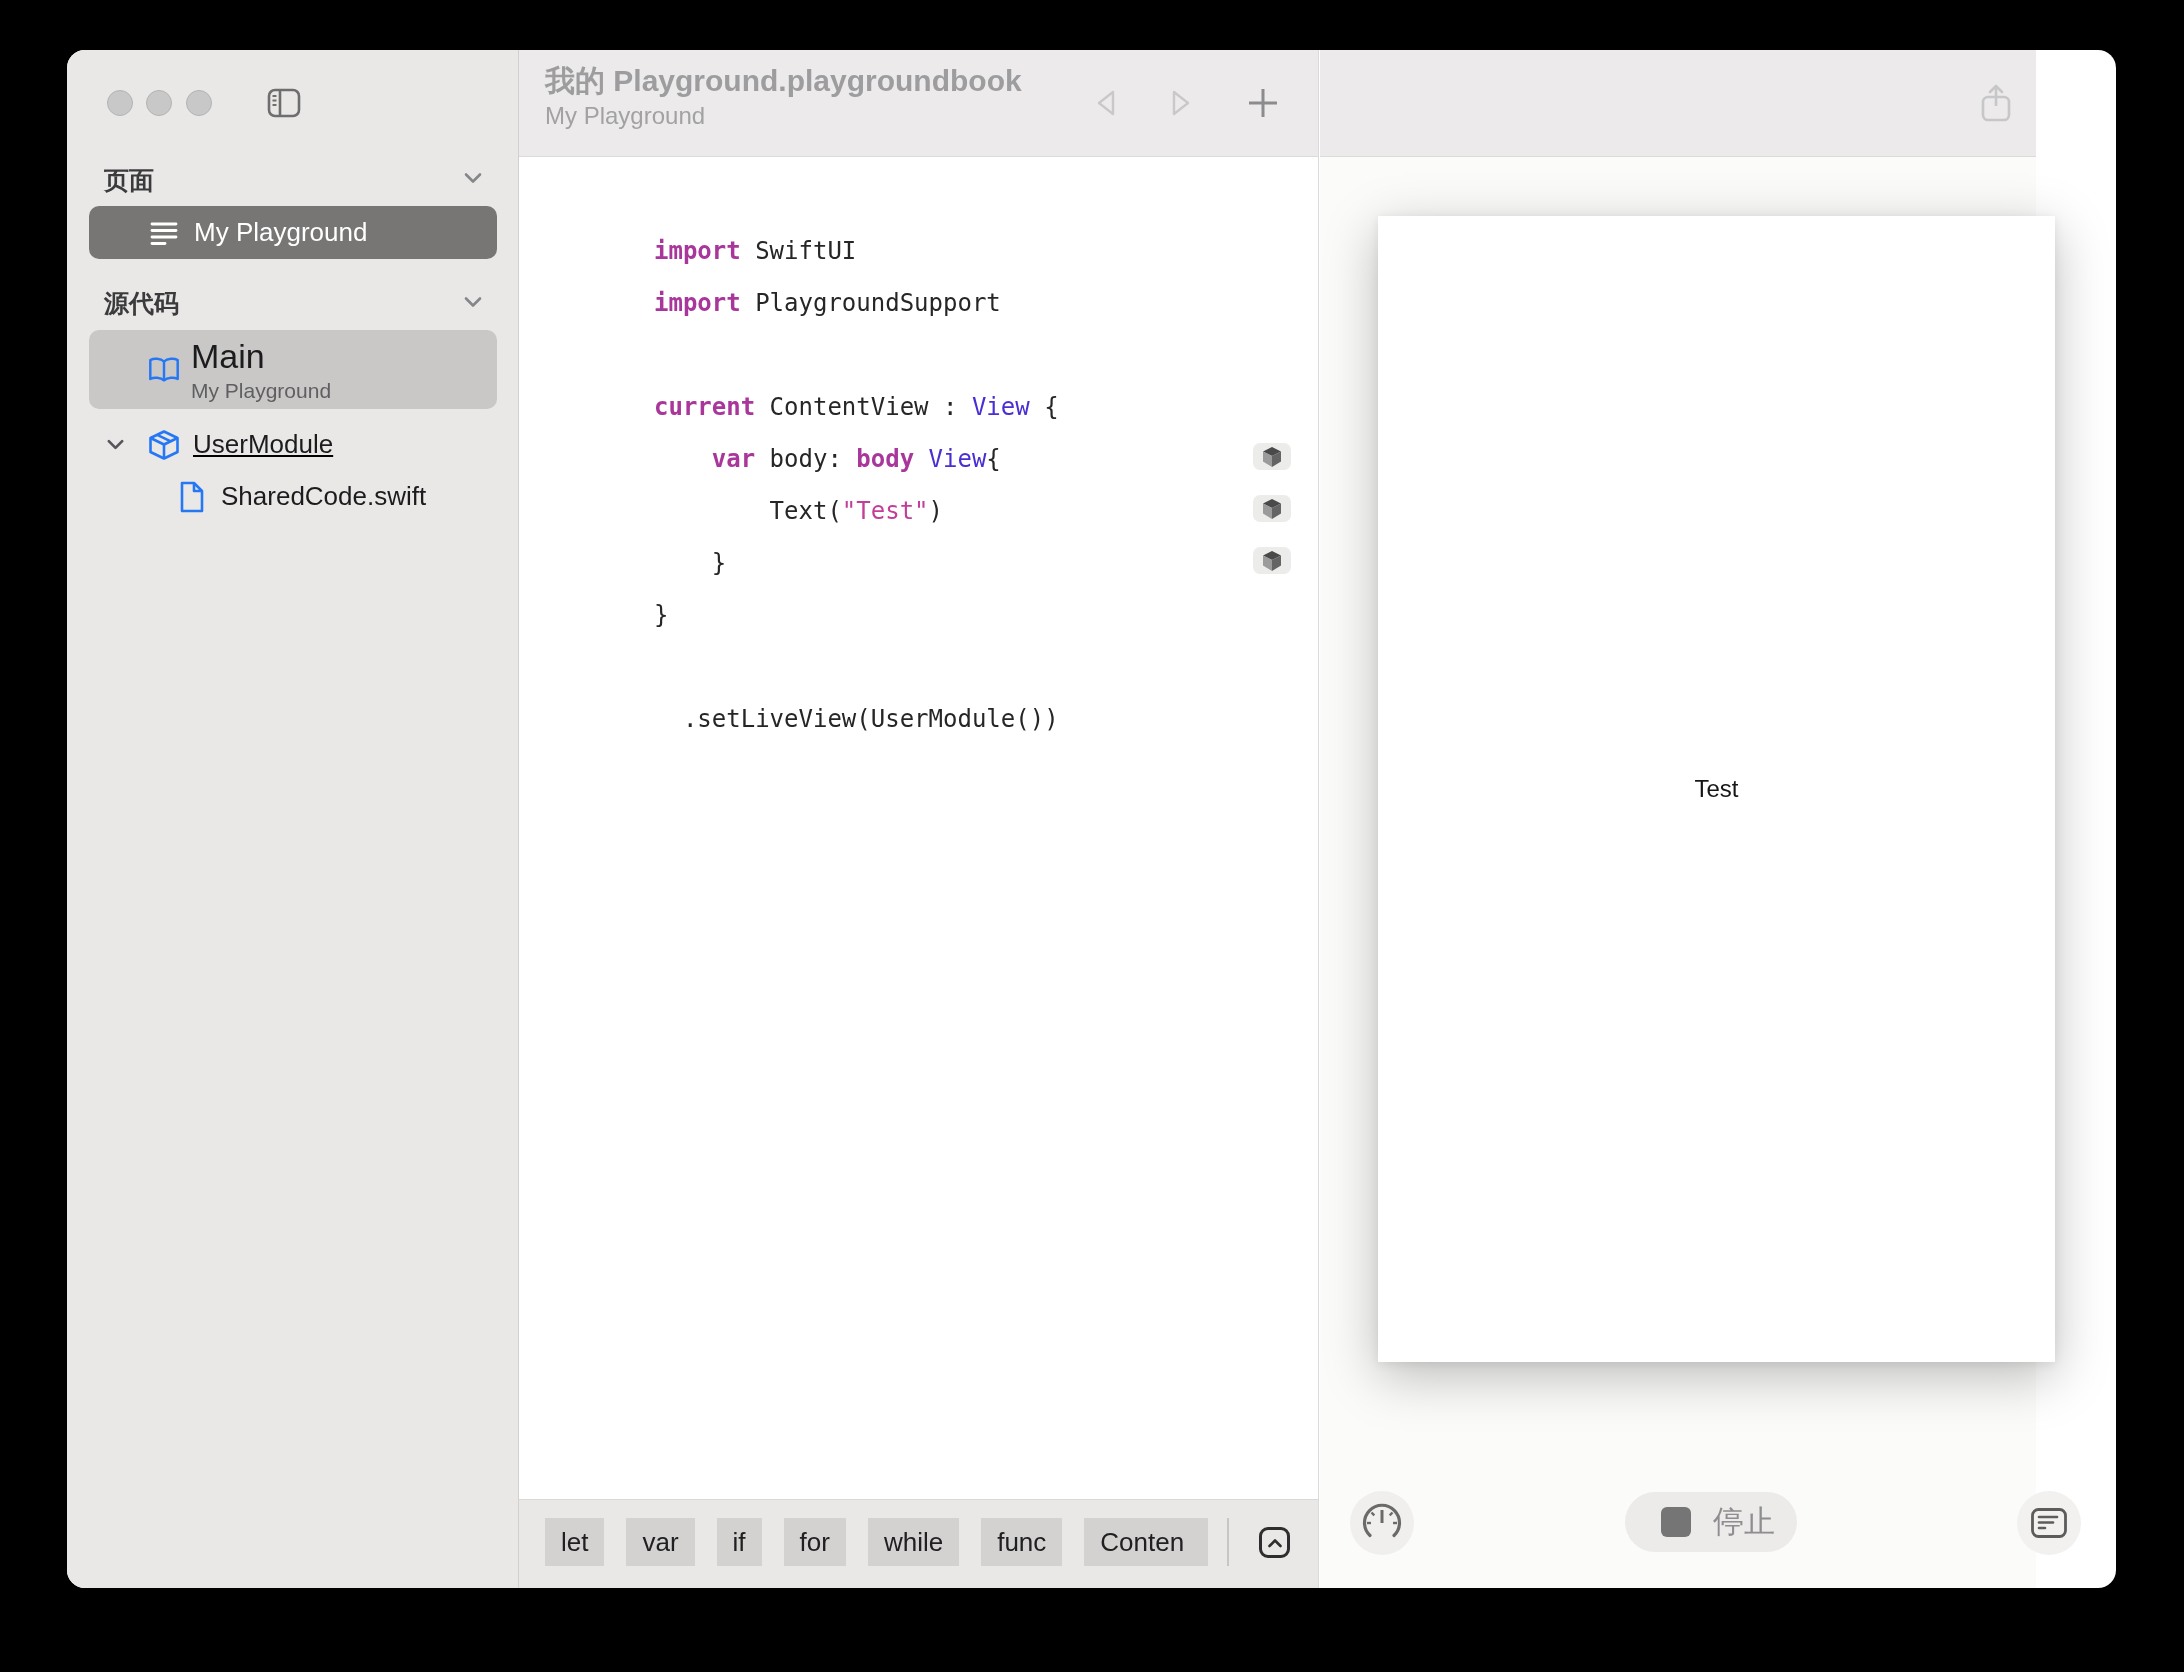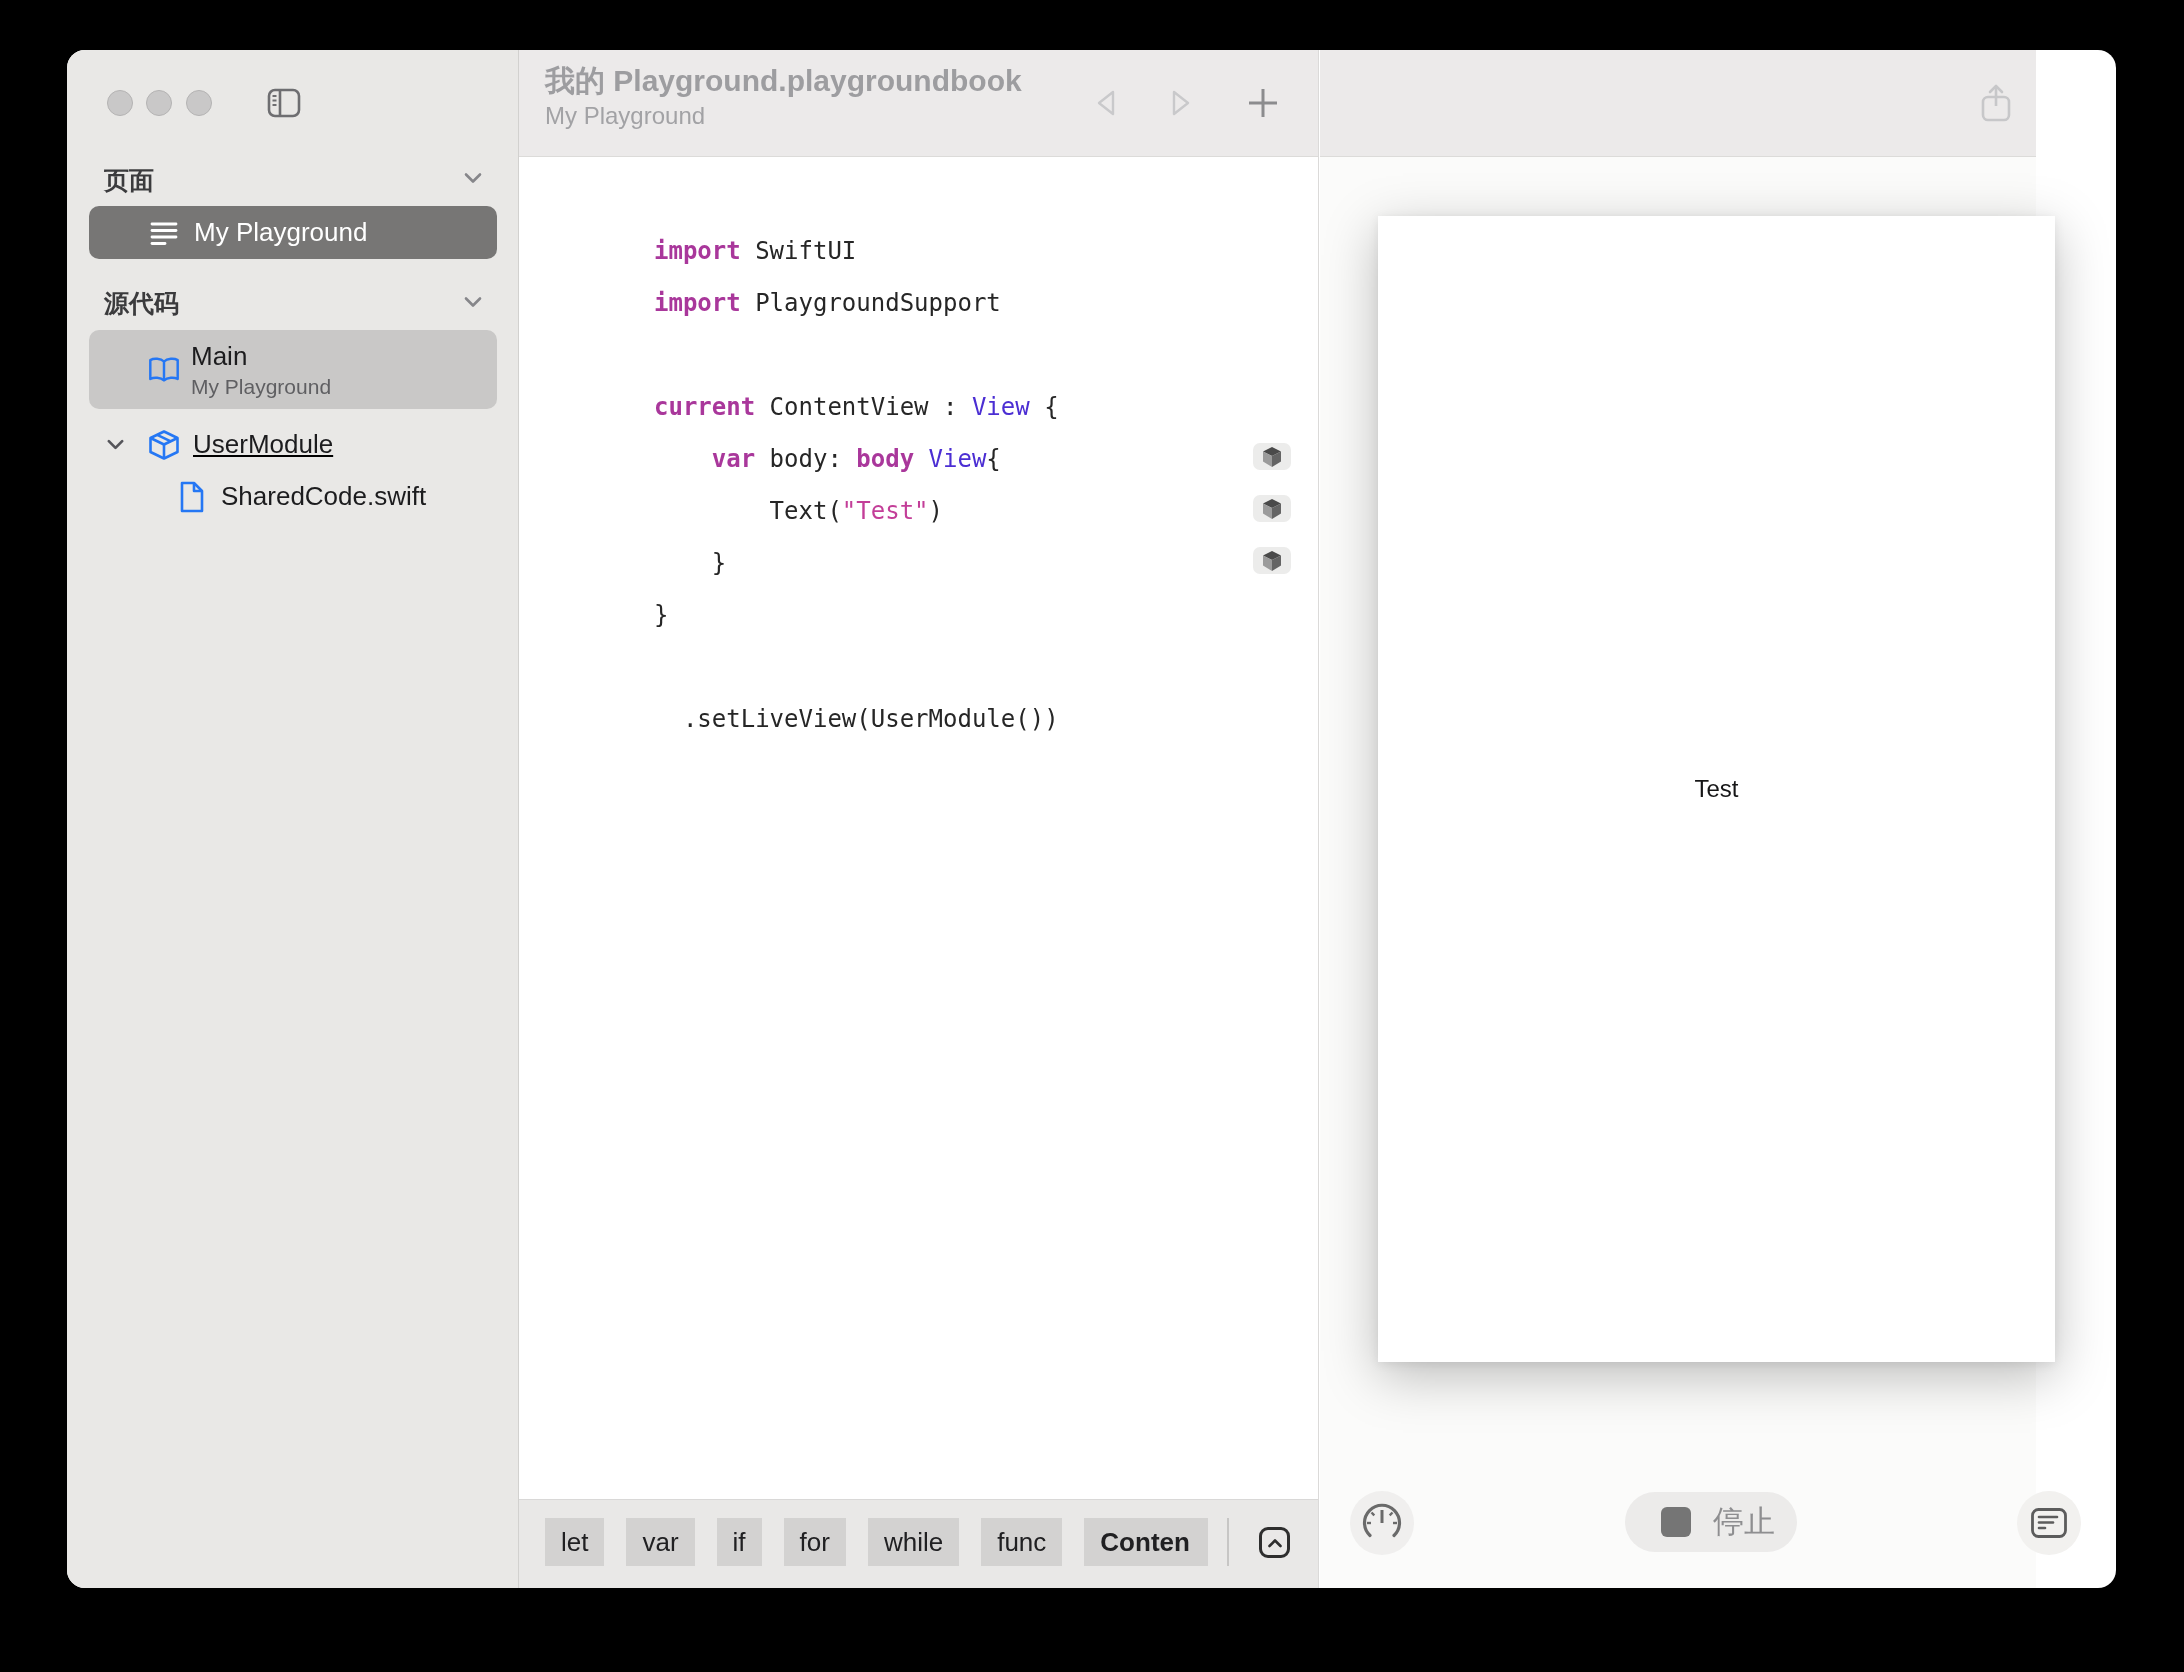--- a/index.html
+++ b/index.html
@@ -17,21 +17,21 @@
   .tl-close{left:40px;} .tl-min{left:79px;} .tl-zoom{left:119px;}
   .toggle-btn{position:absolute;left:198px;top:36px;width:38px;height:34px;display:flex;align-items:center;justify-content:center;background:none;border:none;cursor:pointer;}
   .side-hdr{position:absolute;left:37px;font-size:25px;font-weight:600;color:#3b3b3d;}
   .side-chev{position:absolute;left:394px;width:24px;height:24px;color:#86868a;background:none;border:none;display:flex;align-items:center;justify-content:center;}
   .row{position:absolute;left:22px;width:408px;border-radius:10px;display:flex;align-items:center;}
   .row-page{top:156px;height:53px;background:var(--c-selected_row);}
   .row-page .lbl{color:#fff;font-size:26px;margin-left:13px;}
   .row-icon{width:34px;height:34px;margin-left:58px;display:flex;align-items:center;justify-content:center;flex:0 0 auto;}
   .row-main{top:280px;height:79px;background:#c9c8c7;}
   .row-main .col{margin-left:10px;display:flex;flex-direction:column;}
-  .row-main .ttl{font-size:26px;color:#1c1c1e;}
+  .row-main .ttl{font-size:34px;color:#1c1c1e;}
   .row-main .sub{font-size:21px;color:#5f5f62;margin-top:3px;}
   .row-module{top:368px;height:53px;background:transparent;text-decoration:underline;}
   .row-module .disclose{width:24px;height:24px;margin-left:14px;color:#55555a;display:flex;align-items:center;justify-content:center;background:none;border:none;}
   .row-module .row-icon{margin-left:20px;}
   .row-module .lbl{font-size:26px;color:#1c1c1e;margin-left:12px;}
   .row-file{top:420px;height:53px;background:transparent;}
   .row-file .row-icon{margin-left:86px;}
   .row-file .lbl{font-size:26px;color:#1c1c1e;margin-left:12px;}
 
   
@@ -46,21 +46,21 @@
   .code-line{height:52px;line-height:52px;white-space:pre;}
   .tok-k{color:var(--c-keyword);font-weight:700;}
   .tok-t{color:var(--c-type);}
   .tok-s{color:var(--c-string);}
   .tok-p{color:var(--c-plain);}
   .cube-btn{position:absolute;left:734px;width:38px;height:27px;border-radius:7px;background:#ececeb;border:none;display:flex;align-items:center;justify-content:center;cursor:pointer;}
   .cube-1{top:393px;} .cube-2{top:445px;} .cube-3{top:497px;}
   .kb-bar{position:absolute;left:0;top:1449px;width:100%;height:89px;background:#e9e8e7;border-top:1px solid #d9d8d7;}
   .chips{position:absolute;left:26px;top:18px;width:663px;height:48px;display:flex;gap:22px;overflow:hidden;}
   .chip{flex:0 0 auto;height:48px;padding:0 16px;border-radius:0;background:#d3d2d1;border:none;font-size:26px;color:#202022;font-family:"Liberation Sans",sans-serif;display:flex;align-items:center;cursor:pointer;}
-  .chip:last-child{padding-right:60px;font-weight:bold;}
+  .chip:last-child{padding-right:60px;}
   .kb-divider{position:absolute;left:708px;top:18px;width:2px;height:48px;background:#c7c6c5;}
   .kb-dismiss{position:absolute;left:740px;top:27px;width:31px;height:31px;border:3px solid #2e2e2e;border-radius:9px;background:none;display:flex;align-items:center;justify-content:center;cursor:pointer;}
 
   
   .preview{position:absolute;left:1253px;top:0;width:716px;height:1538px;background:#fbfbfa;}
   .pv-toolbar{position:absolute;left:0;top:0;width:100%;height:107px;background:#eceaea;border-bottom:1px solid #dcdbd9;}
   .share-btn{position:absolute;left:654px;top:31px;width:44px;height:44px;background:none;border:none;display:flex;align-items:center;justify-content:center;}
   .live-card{position:absolute;left:58px;top:166px;width:677px;height:1146px;background:#fff;
     box-shadow:0 14px 50px rgba(0,0,0,0.25),0 2px 10px rgba(0,0,0,0.08);
     display:flex;align-items:center;justify-content:center;}

